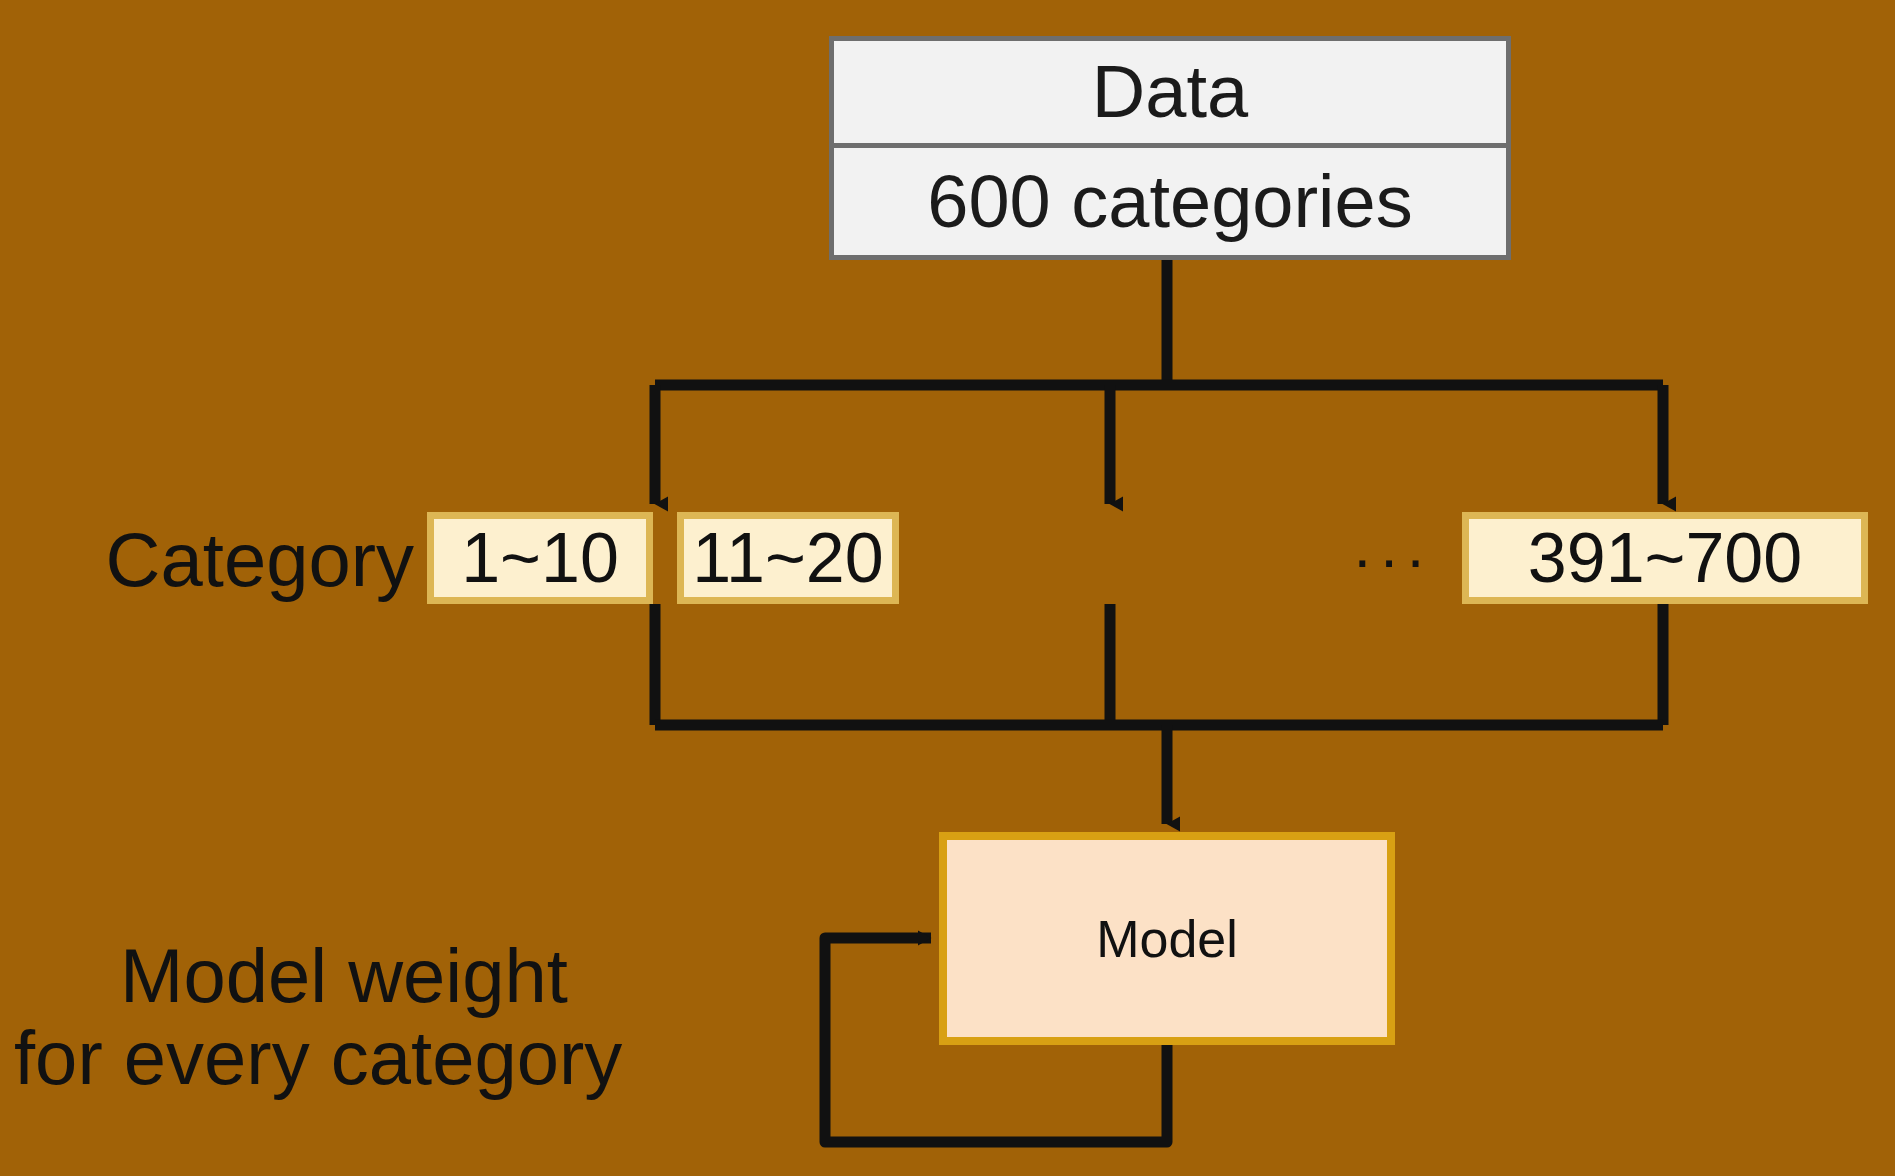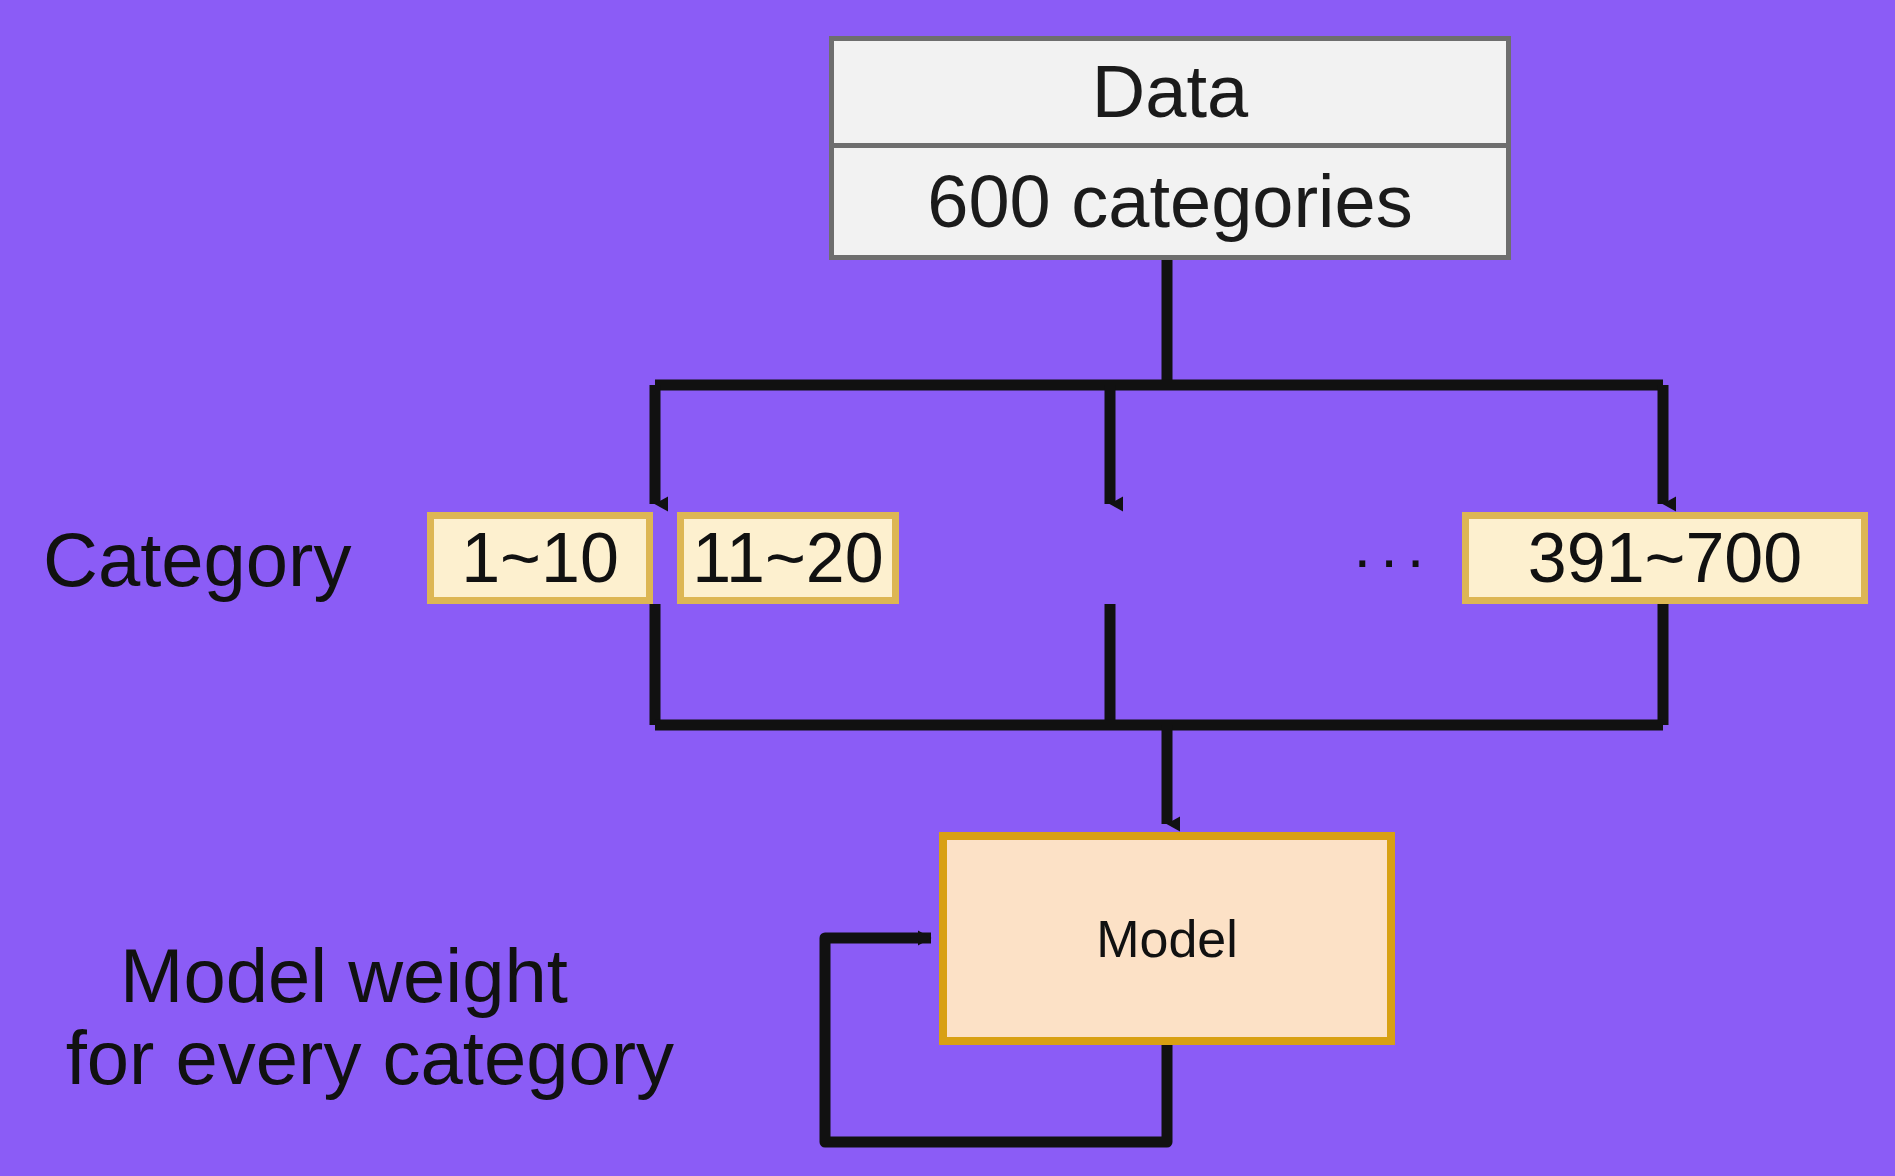--- a/index.html
+++ b/index.html
@@ -12,21 +12,21 @@
     width: 1895px;
     height: 1176px;
     font-family: "Liberation Sans", sans-serif;
     color: #000000;
     overflow: hidden;
   }
   #stage {
     position: relative;
     width: 1895px;
     height: 1176px;
-    background: #8b5cf6;
+    background: #a16207;
   }
   #wires {
     position: absolute;
     left: 0;
     top: 0;
     width: 1895px;
     height: 1176px;
   }
 
   
@@ -114,32 +114,32 @@
 
   
   .side-label {
     position: absolute;
     font-size: 76px;
     line-height: 1.08;
     color: #111111;
     white-space: pre;
   }
   #category-label {
-    left: 43px;
+    left: 34px;
     top: 519px;
     width: 380px;
-    text-align: left;
+    text-align: right;
   }
   #adjust-label {
     left: 14px;
     top: 935px;
     width: 660px;
     text-align: center;
   }
-  #adjust-label .line2 { display: block; text-align: right; margin-left: 19px; }
+  #adjust-label .line2 { display: block; text-align: left; }
 </style>
 </head>
 <body>
 
 <div id="stage">
 
   <svg id="wires" viewBox="0 0 1895 1176" xmlns="http://www.w3.org/2000/svg">
     <defs>
       <marker id="arrow-down" markerWidth="16" markerHeight="14" refX="8" refY="13" orient="auto" markerUnits="userSpaceOnUse">
         <path d="M0.5,0 L15.5,0 L8,13.5 Z" fill="#111111"></path>

